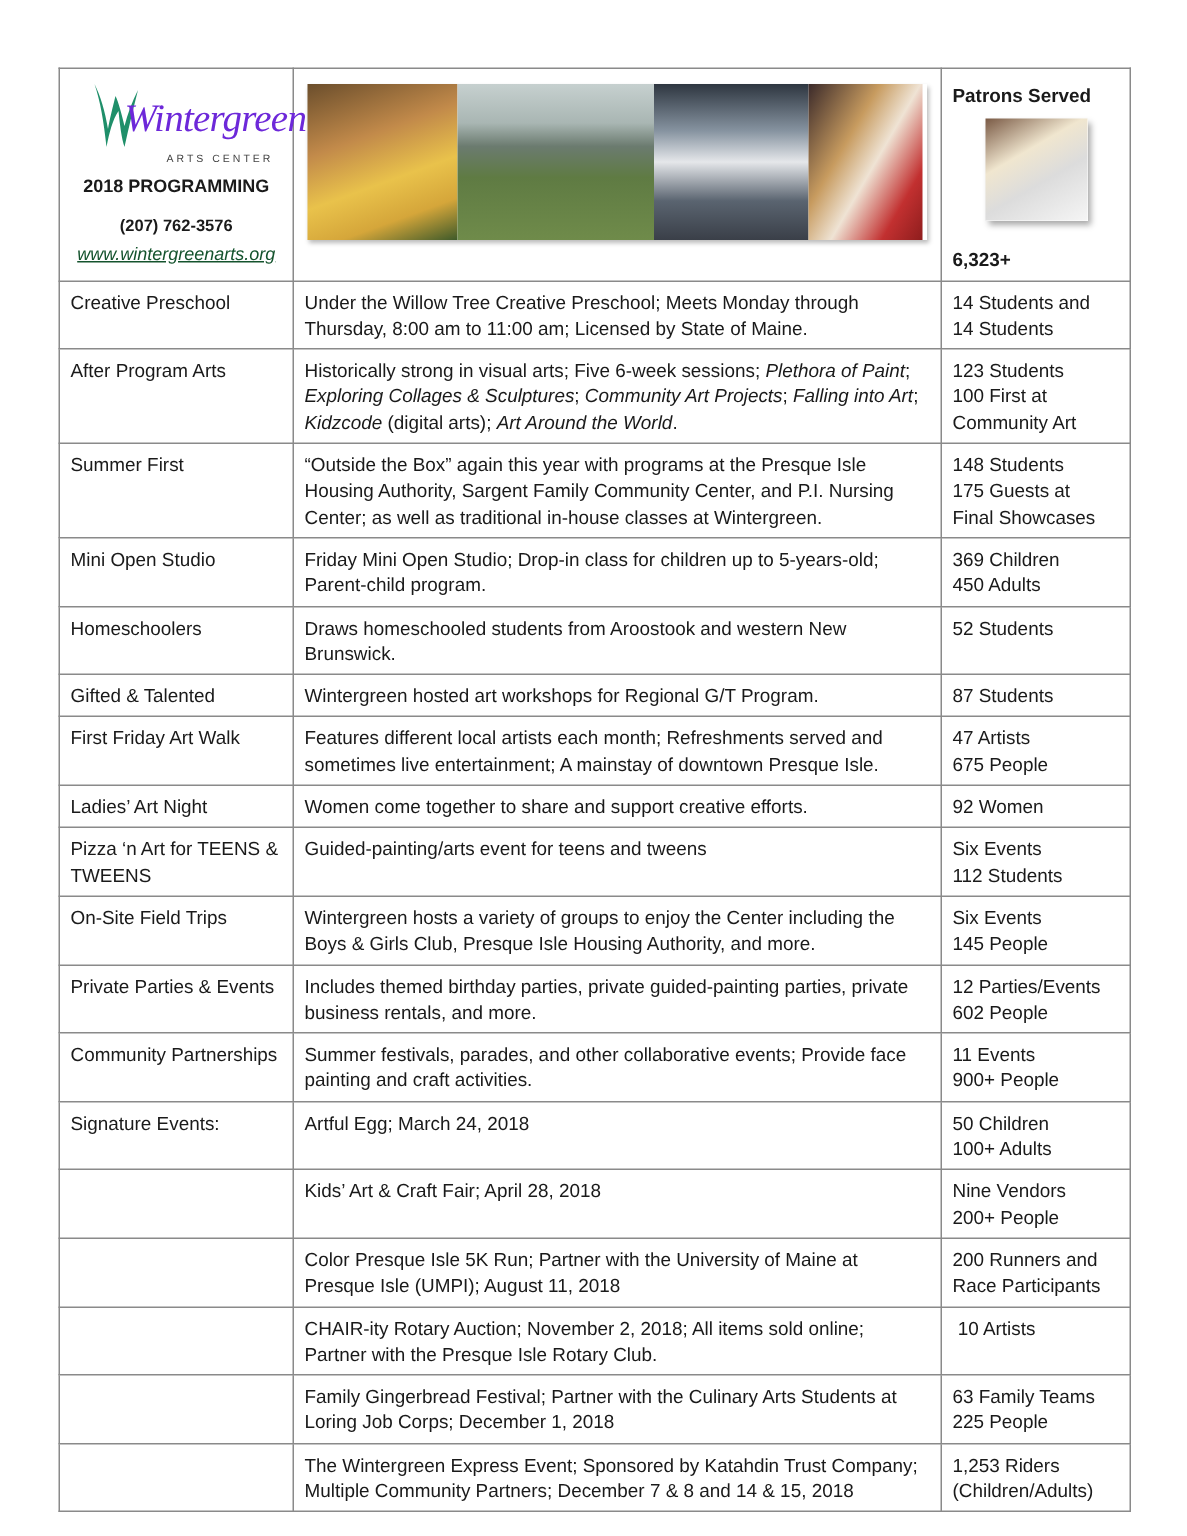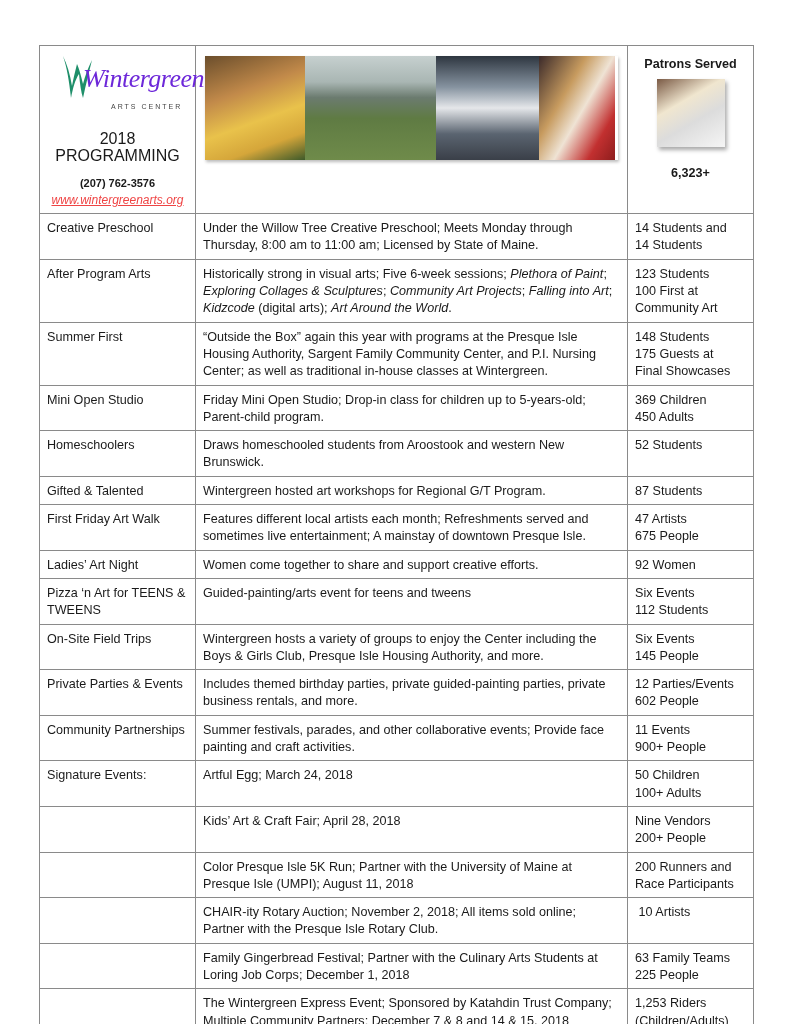--- a/index.html
+++ b/index.html
@@ -8,30 +8,30 @@
   table.prog td { border: 1px solid #8a8a8a; vertical-align: top; padding: 6px 7px 4px 7px; font-size: 12.6px; line-height: 17.3px; }
   col.c1 { width: 156px; }
   col.c2 { width: 432px; }
   col.c3 { width: 126px; }
   .hdr td { height: 108px; padding: 2px; }
   .logo-cell { text-align: center; }
   .logo { position: relative; height: 58px; margin-top: 2px; }
   .logo-w { position: absolute; left: 12px; top: 0; width: 34px; height: 46px; }
   .logo-text { position: absolute; left: 36px; top: 16px; font-family: "Liberation Serif", serif; font-style: italic; font-size: 26px; color: #6d28d9; letter-spacing: -0.5px; }
   .logo-sub { position: absolute; left: 64px; top: 44px; font-size: 7px; letter-spacing: 2px; color: #444; }
-  .prog-title { font-weight: normal; font-size: 16px; margin-top: 18px; }
+  .prog-title { font-weight: bold; font-size: 12px; margin-top: 4px; }
   .phone { font-weight: bold; font-size: 11px; margin-top: 10px; }
-  .url { color: #ef4444; text-decoration: underline; font-style: italic; font-size: 12px; }
+  .url { color: #14532d; text-decoration: underline; font-style: italic; font-size: 12px; }
   .photos { display: flex; height: 104px; margin: 4px 2px; box-shadow: 1px 2px 3px #bbb; }
   .photo { height: 100%; }
   .ph1 { width: 100px; background: linear-gradient(160deg,#6b4e2c 0%,#c28a4a 35%,#e9c24b 60%,#d5a63a 80%,#3e5a2a 100%); }
   .ph2 { width: 131px; background: linear-gradient(180deg,#c6d0cf 0%,#a9b6b3 25%,#6b7b6f 40%,#5f7b43 60%,#6f8b4a 100%); }
   .ph3 { width: 103px; background: linear-gradient(180deg,#2e3640 0%,#8693a0 30%,#e5e7ea 50%,#5a6470 75%,#3a3f48 100%); }
   .ph4 { width: 76px; background: linear-gradient(120deg,#3b2a2a 0%,#c79b5f 35%,#efe3d4 55%,#c23030 80%,#8e1d1d 100%); }
-  .patrons-cell { text-align: center; }
+  .patrons-cell { }
   .patrons-title { font-weight: bold; font-size: 12.6px; margin-top: 4px; }
   .patrons-photo { width: 68px; height: 68px; margin: 6px auto 0; background: linear-gradient(150deg,#7a5a45 0%,#f0e6cf 35%,#dcdcdc 60%,#f5f5f5 100%); box-shadow: 2px 3px 4px #aaa; }
   .patrons-total { font-weight: bold; font-size: 12.6px; margin-top: 18px; }
   .line { display: block; }
   em { font-style: italic; }
 </style>
 </head>
 <body>
 
 <table class="prog">

